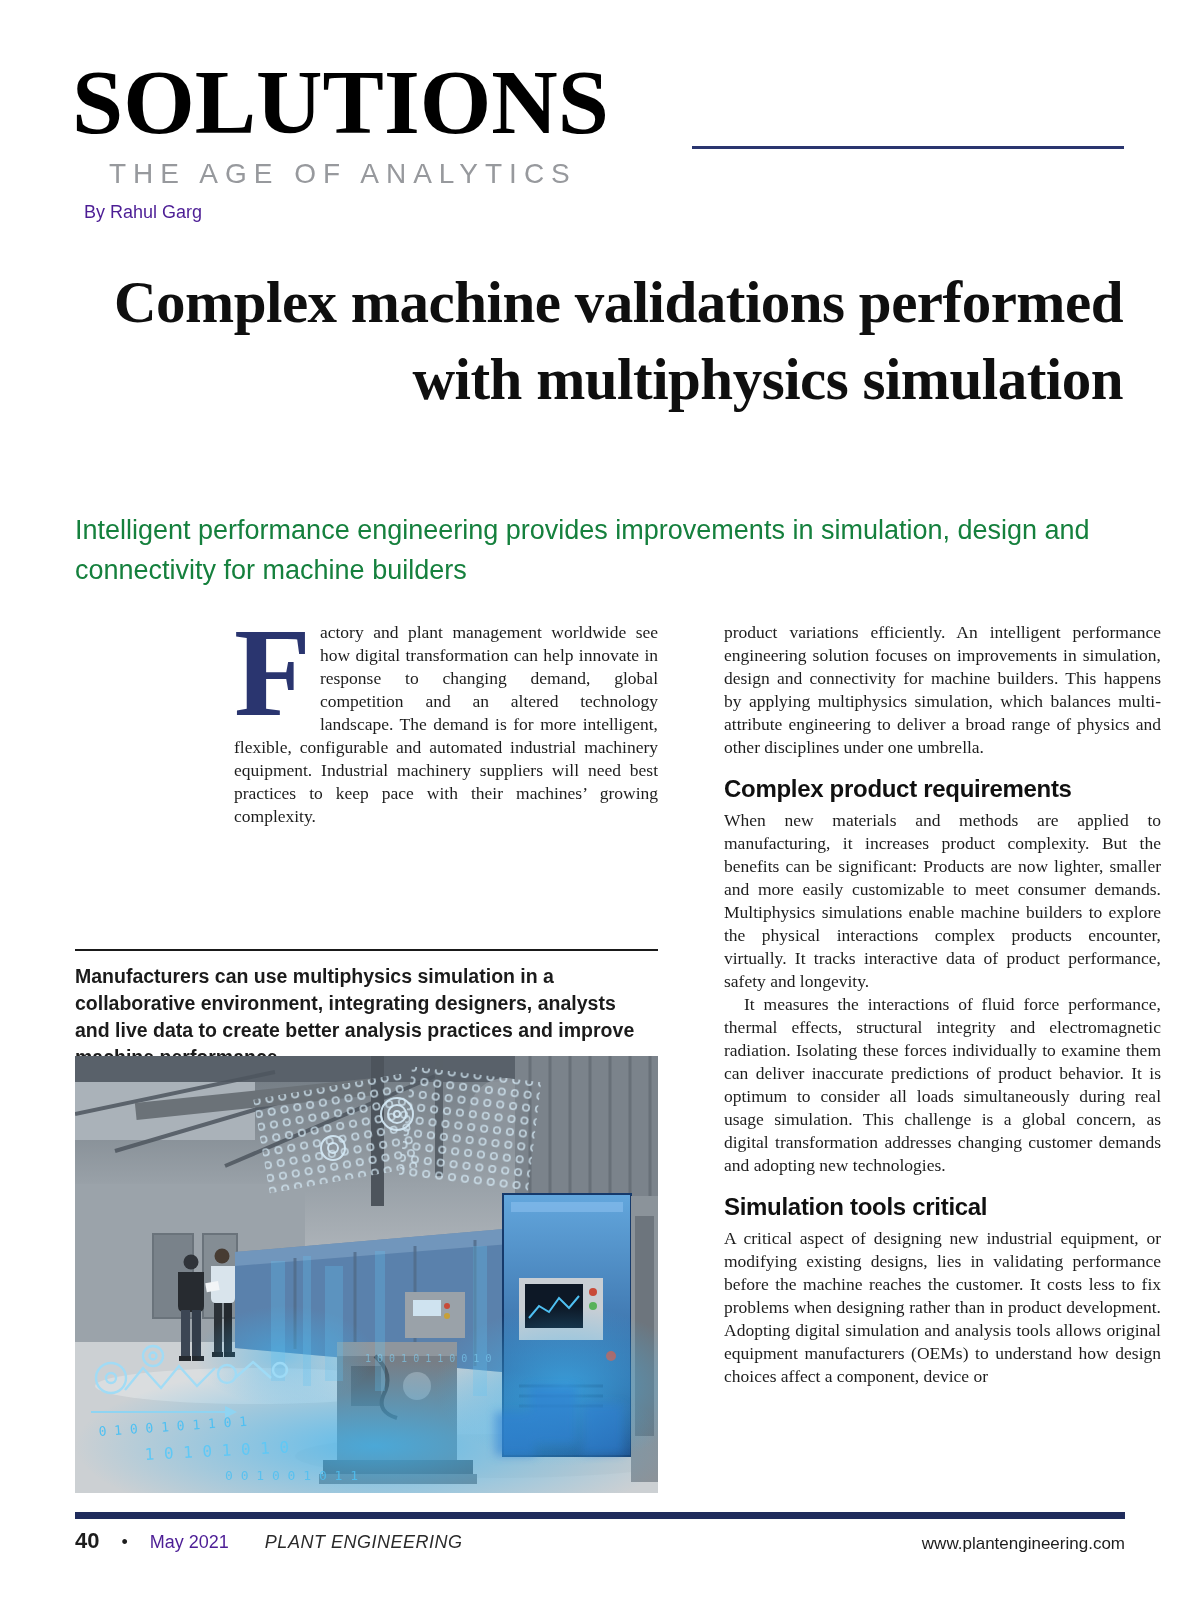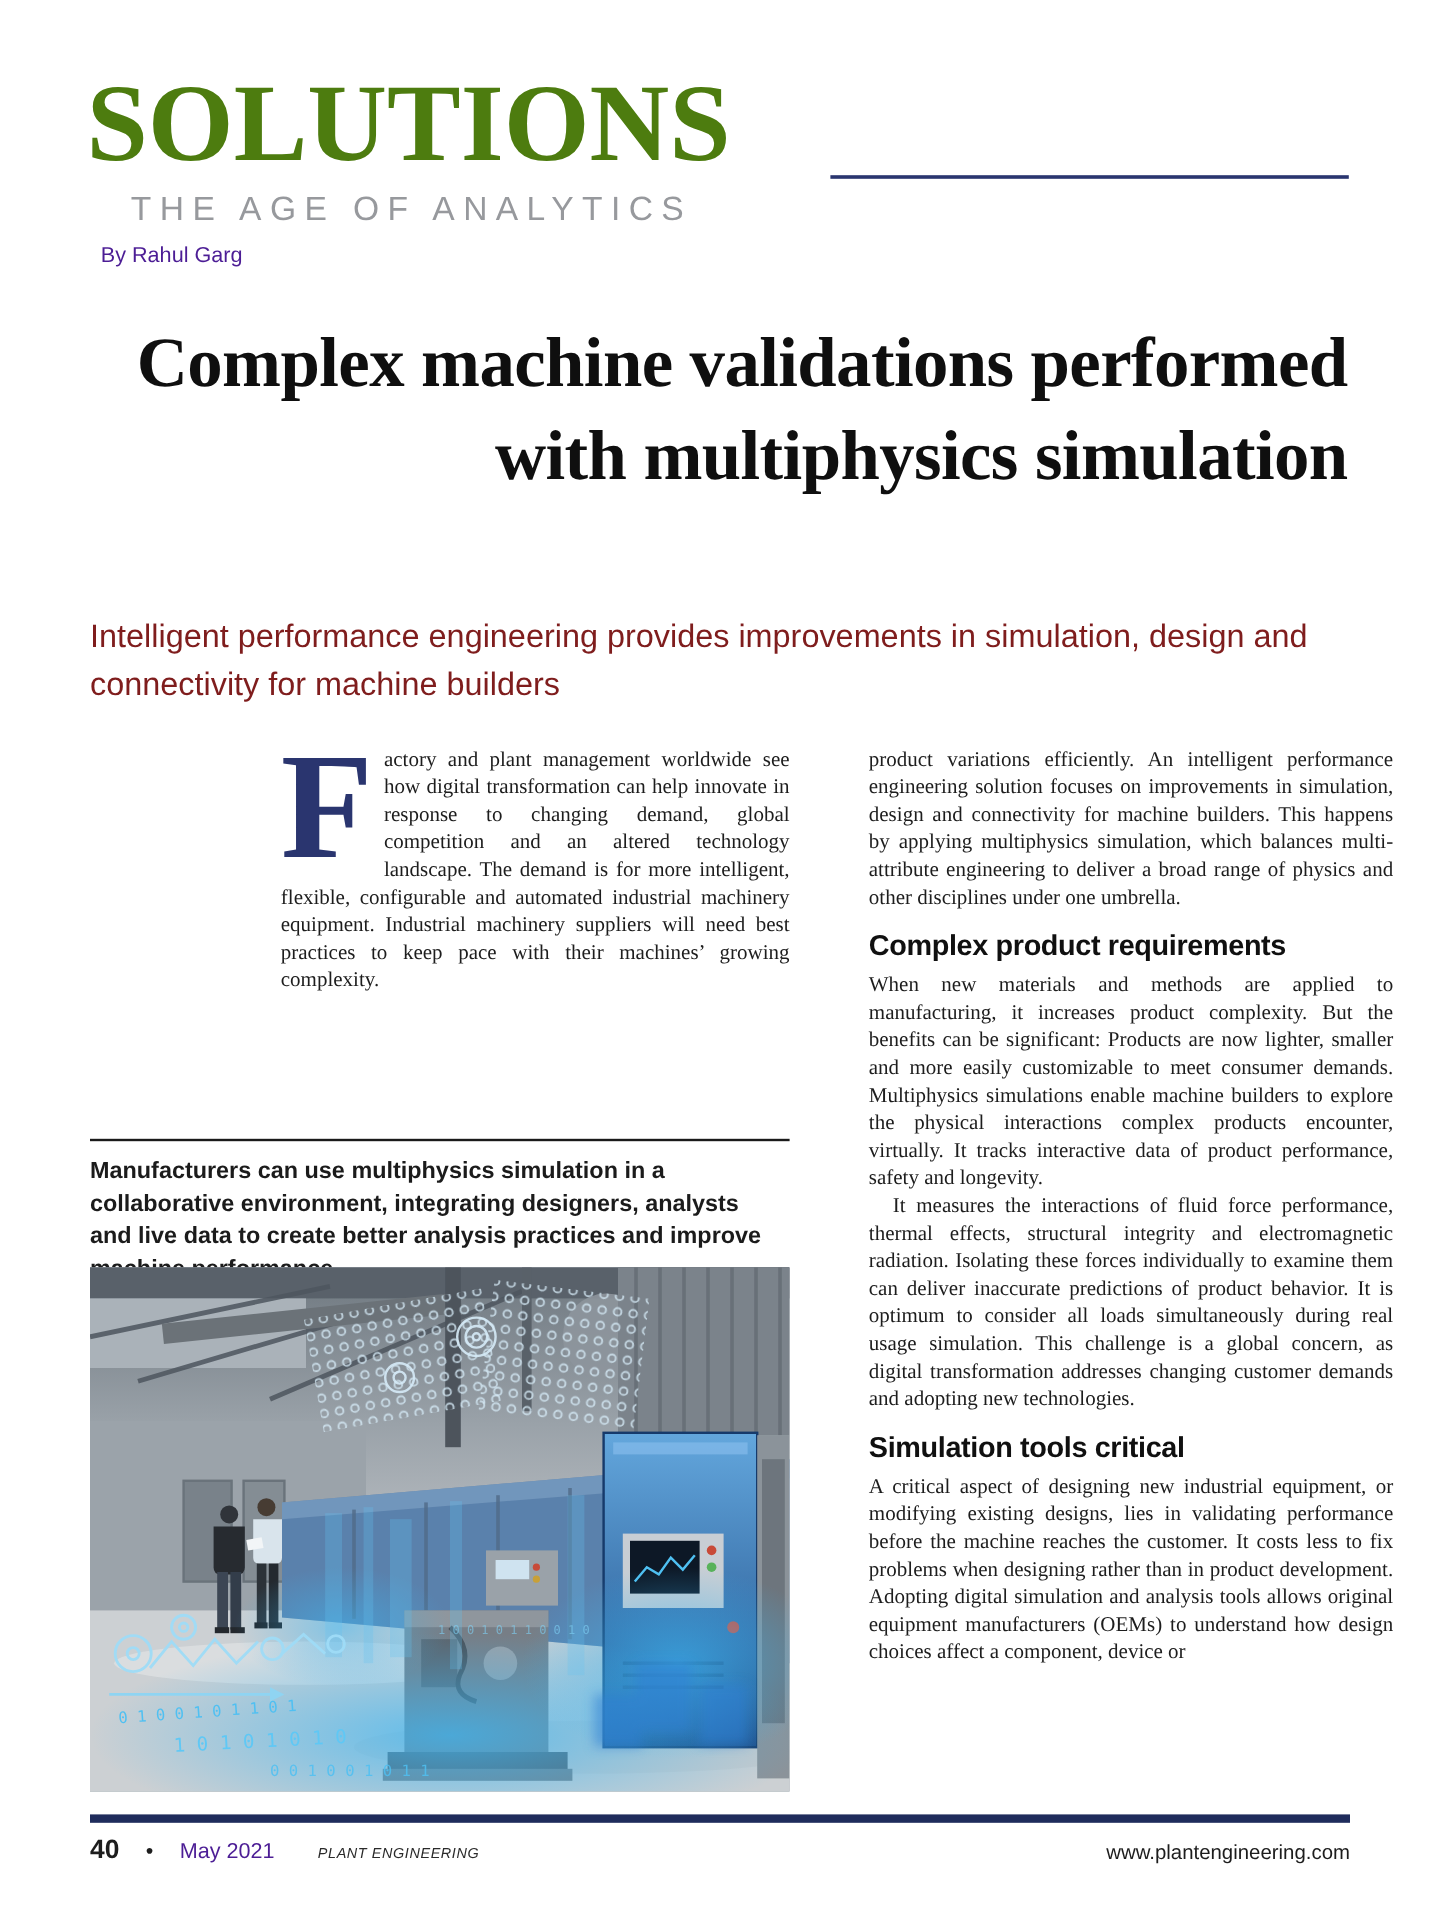--- a/index.html
+++ b/index.html
@@ -6,21 +6,21 @@
   html,body { background:#e8e8e8; }
   .page {
     position:relative; width:1200px; height:1600px; margin:0 auto;
     background:#ffffff; overflow:hidden;
     font-family:"Liberation Sans", "DejaVu Sans", sans-serif;
   }
   
   .masthead-title {
     position:absolute; left:72px; top:56px;
     font-family:"Liberation Serif", "DejaVu Serif", serif;
-    font-weight:700; font-size:92px; line-height:1; color:#4d7c0f;
+    font-weight:700; font-size:92px; line-height:1; color:#000000;
   }
   .masthead-line {
     position:absolute; left:692px; top:146px; width:432px; height:3px;
     background:#2a356f;
   }
   .tagline {
     position:absolute; left:76px; top:158px;
     font-size:28px; letter-spacing:7px; color:#97999d; font-weight:400;margin-left:33px;
   }
   .byline {
@@ -30,21 +30,21 @@
   
   .headline {
     position:absolute; left:73px; top:264px; width:1050px;
     font-family:"Liberation Serif", "DejaVu Serif", serif;
     font-weight:700; font-size:59px; line-height:77px; color:#0f0f0f;
     letter-spacing:-0.5px;
     text-align:right;
   }
   .standfirst {
     position:absolute; left:75px; top:510px; width:1030px;
-    font-size:27px; line-height:40px; color:#7f1d1d; font-weight:400;
+    font-size:27px; line-height:40px; color:#15803d; font-weight:400;
   }
   
   .body-left  { position:absolute; left:234px; top:621px; width:424px; }
   .body-right { position:absolute; left:688px; top:621px; width:437px;margin-left:36px; }
   p.body {
     font-family:"Liberation Serif", "DejaVu Serif", serif;
     font-size:17.5px; line-height:23px; text-align:justify; color:#1d1d1d;
   }
   p.indent { text-indent:20px; }
   .dropcap {
@@ -71,21 +71,21 @@
   
   .footer-bar { position:absolute; left:75px; top:1512px; width:1050px; height:7px; background:#1f2c5c; }
   .footer-left {
     position:absolute; left:75px; top:1528px;
     display:flex; align-items:baseline; gap:22px; color:#1d1d1d;
   }
   .footer-left .pg { font-size:22px; font-weight:700; }
   .footer-left .dot { font-size:18px; }
   .footer-left .issue { font-size:18px; font-weight:400; color:#4c1d95; }
   .footer-left .pub {
-    font-size:12px; font-style:italic; letter-spacing:0.5px; color:#2a2a2a;
+    font-size:18px; font-style:italic; letter-spacing:0.5px; color:#2a2a2a;
     margin-left:14px;
   }
   .footer-right {
     position:absolute; right:75px; top:1534px; font-size:17px; color:#1d1d1d;
     text-decoration:none;
   }
   .binary { font-family:"DejaVu Sans Mono", monospace; }
 </style>
 </head>
 <body>

